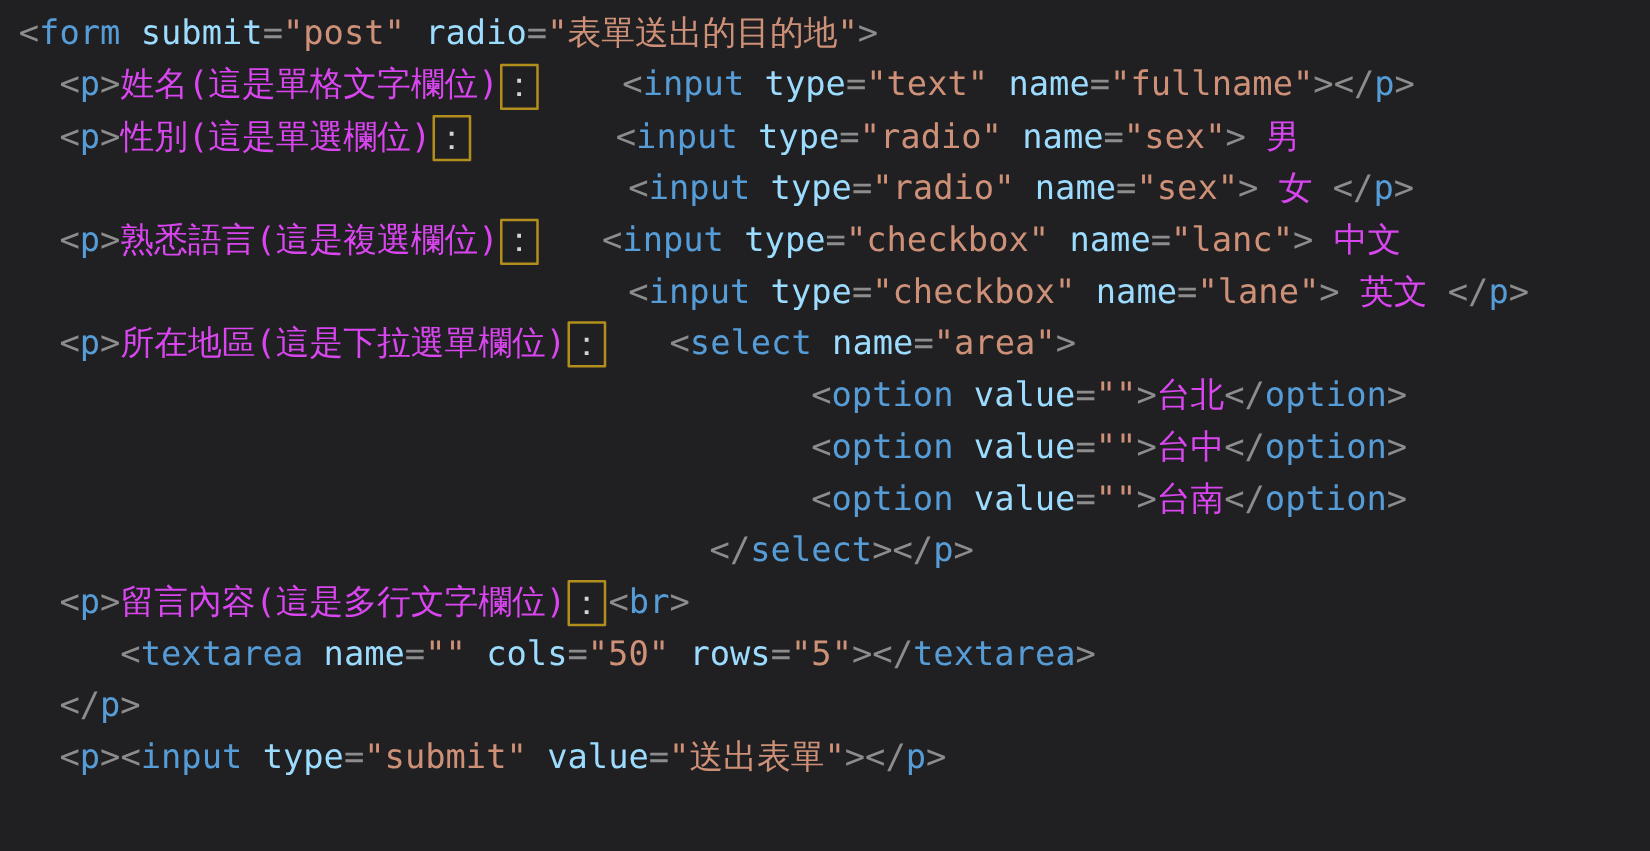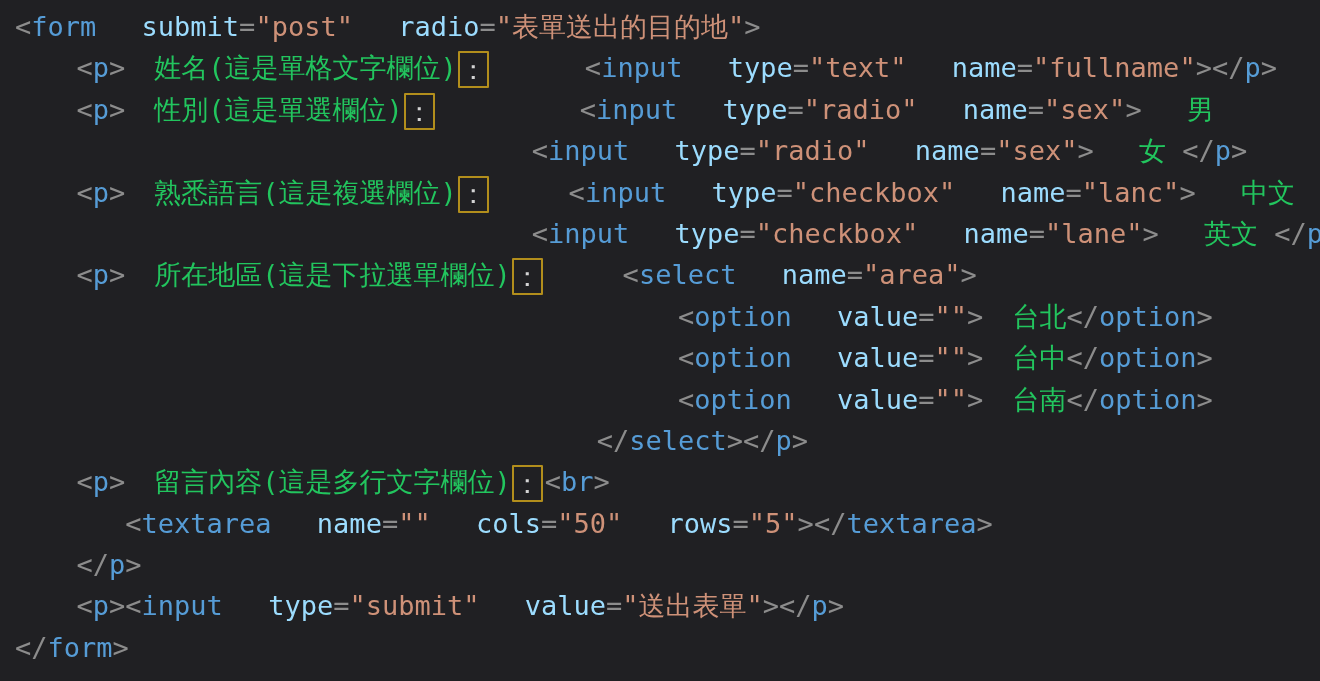--- a/index.html
+++ b/index.html
@@ -25,21 +25,21 @@
     position:absolute;
     top:0;bottom:0;
     width:1px;
     background:#3e3e41;
     z-index:0;
   }
   .t-p   {color:#8c8c8c;}
   .t-tag {color:#569cd6;}
   .t-attr{color:#9cdcfe;}
   .t-str {color:#ce9178;}
-  .t-txt {color:#22c55e;margin-left:29px;}
+  .t-txt {color:#d946ef;}
   .t-box{
     color:#d4d4d4;
     border:2px solid #b28e1c;
     display:inline-flex;
     align-items:center;
     justify-content:center;
     width:31px;height:37px;
     box-sizing:border-box;
     vertical-align:middle;
     margin:0 2px 0 1px;
@@ -59,15 +59,14 @@
       <div class="line"><span class="guide" style="left: 7px;"></span><span class="guide" style="left: 32.5px;"></span><span class="guide" style="left: 58px;"></span><span class="guide" style="left: 83.5px;"></span><span class="guide" style="left: 109px;"></span><span class="guide" style="left: 134.5px;"></span><span class="guide" style="left: 160px;"></span><span class="guide" style="left: 185.5px;"></span><span class="guide" style="left: 211px;"></span><span class="guide" style="left: 236.5px;"></span><span class="guide" style="left: 262px;"></span><span class="guide" style="left: 287.5px;"></span><span class="guide" style="left: 313px;"></span><span class="guide" style="left: 338.5px;"></span><span class="guide" style="left: 364px;"></span><span class="guide" style="left: 389.5px;"></span><span class="guide" style="left: 415px;"></span><span class="guide" style="left: 440.5px;"></span><span class="guide" style="left: 466px;"></span><span class="t-txt">                              </span><span class="t-p">&lt;</span><span class="t-tag">input</span><span class="t-txt"> </span><span class="t-attr">type</span><span class="t-p">=</span><span class="t-str">"checkbox"</span><span class="t-txt"> </span><span class="t-attr">name</span><span class="t-p">=</span><span class="t-str">"lane"</span><span class="t-p">&gt;</span><span class="t-txt"> 英文 </span><span class="t-p">&lt;/</span><span class="t-tag">p</span><span class="t-p">&gt;</span></div>
       <div class="line"><span class="guide" style="left: 7px;"></span><span class="t-txt">  </span><span class="t-p">&lt;</span><span class="t-tag">p</span><span class="t-p">&gt;</span><span class="t-txt">所在地區(這是下拉選單欄位)</span><span class="t-box">：</span><span class="t-txt">   </span><span class="t-p">&lt;</span><span class="t-tag">select</span><span class="t-txt"> </span><span class="t-attr">name</span><span class="t-p">=</span><span class="t-str">"area"</span><span class="t-p">&gt;</span></div>
       <div class="line"><span class="guide" style="left: 7px;"></span><span class="guide" style="left: 32.5px;"></span><span class="guide" style="left: 58px;"></span><span class="guide" style="left: 83.5px;"></span><span class="guide" style="left: 109px;"></span><span class="guide" style="left: 134.5px;"></span><span class="guide" style="left: 160px;"></span><span class="guide" style="left: 185.5px;"></span><span class="guide" style="left: 211px;"></span><span class="guide" style="left: 236.5px;"></span><span class="guide" style="left: 262px;"></span><span class="guide" style="left: 287.5px;"></span><span class="guide" style="left: 313px;"></span><span class="guide" style="left: 338.5px;"></span><span class="guide" style="left: 364px;"></span><span class="guide" style="left: 389.5px;"></span><span class="guide" style="left: 415px;"></span><span class="guide" style="left: 440.5px;"></span><span class="guide" style="left: 466px;"></span><span class="guide" style="left: 491.5px;"></span><span class="guide" style="left: 517px;"></span><span class="guide" style="left: 542.5px;"></span><span class="guide" style="left: 568px;"></span><span class="guide" style="left: 593.5px;"></span><span class="guide" style="left: 619px;"></span><span class="t-txt">                                       </span><span class="t-p">&lt;</span><span class="t-tag">option</span><span class="t-txt"> </span><span class="t-attr">value</span><span class="t-p">=</span><span class="t-str">""</span><span class="t-p">&gt;</span><span class="t-txt">台北</span><span class="t-p">&lt;/</span><span class="t-tag">option</span><span class="t-p">&gt;</span></div>
       <div class="line"><span class="guide" style="left: 7px;"></span><span class="guide" style="left: 32.5px;"></span><span class="guide" style="left: 58px;"></span><span class="guide" style="left: 83.5px;"></span><span class="guide" style="left: 109px;"></span><span class="guide" style="left: 134.5px;"></span><span class="guide" style="left: 160px;"></span><span class="guide" style="left: 185.5px;"></span><span class="guide" style="left: 211px;"></span><span class="guide" style="left: 236.5px;"></span><span class="guide" style="left: 262px;"></span><span class="guide" style="left: 287.5px;"></span><span class="guide" style="left: 313px;"></span><span class="guide" style="left: 338.5px;"></span><span class="guide" style="left: 364px;"></span><span class="guide" style="left: 389.5px;"></span><span class="guide" style="left: 415px;"></span><span class="guide" style="left: 440.5px;"></span><span class="guide" style="left: 466px;"></span><span class="guide" style="left: 491.5px;"></span><span class="guide" style="left: 517px;"></span><span class="guide" style="left: 542.5px;"></span><span class="guide" style="left: 568px;"></span><span class="guide" style="left: 593.5px;"></span><span class="guide" style="left: 619px;"></span><span class="t-txt">                                       </span><span class="t-p">&lt;</span><span class="t-tag">option</span><span class="t-txt"> </span><span class="t-attr">value</span><span class="t-p">=</span><span class="t-str">""</span><span class="t-p">&gt;</span><span class="t-txt">台中</span><span class="t-p">&lt;/</span><span class="t-tag">option</span><span class="t-p">&gt;</span></div>
       <div class="line"><span class="guide" style="left: 7px;"></span><span class="guide" style="left: 32.5px;"></span><span class="guide" style="left: 58px;"></span><span class="guide" style="left: 83.5px;"></span><span class="guide" style="left: 109px;"></span><span class="guide" style="left: 134.5px;"></span><span class="guide" style="left: 160px;"></span><span class="guide" style="left: 185.5px;"></span><span class="guide" style="left: 211px;"></span><span class="guide" style="left: 236.5px;"></span><span class="guide" style="left: 262px;"></span><span class="guide" style="left: 287.5px;"></span><span class="guide" style="left: 313px;"></span><span class="guide" style="left: 338.5px;"></span><span class="guide" style="left: 364px;"></span><span class="guide" style="left: 389.5px;"></span><span class="guide" style="left: 415px;"></span><span class="guide" style="left: 440.5px;"></span><span class="guide" style="left: 466px;"></span><span class="guide" style="left: 491.5px;"></span><span class="guide" style="left: 517px;"></span><span class="guide" style="left: 542.5px;"></span><span class="guide" style="left: 568px;"></span><span class="guide" style="left: 593.5px;"></span><span class="guide" style="left: 619px;"></span><span class="t-txt">                                       </span><span class="t-p">&lt;</span><span class="t-tag">option</span><span class="t-txt"> </span><span class="t-attr">value</span><span class="t-p">=</span><span class="t-str">""</span><span class="t-p">&gt;</span><span class="t-txt">台南</span><span class="t-p">&lt;/</span><span class="t-tag">option</span><span class="t-p">&gt;</span></div>
       <div class="line"><span class="guide" style="left: 7px;"></span><span class="guide" style="left: 32.5px;"></span><span class="guide" style="left: 58px;"></span><span class="guide" style="left: 83.5px;"></span><span class="guide" style="left: 109px;"></span><span class="guide" style="left: 134.5px;"></span><span class="guide" style="left: 160px;"></span><span class="guide" style="left: 185.5px;"></span><span class="guide" style="left: 211px;"></span><span class="guide" style="left: 236.5px;"></span><span class="guide" style="left: 262px;"></span><span class="guide" style="left: 287.5px;"></span><span class="guide" style="left: 313px;"></span><span class="guide" style="left: 338.5px;"></span><span class="guide" style="left: 364px;"></span><span class="guide" style="left: 389.5px;"></span><span class="guide" style="left: 415px;"></span><span class="guide" style="left: 440.5px;"></span><span class="guide" style="left: 466px;"></span><span class="guide" style="left: 491.5px;"></span><span class="guide" style="left: 517px;"></span><span class="guide" style="left: 542.5px;"></span><span class="t-txt">                                  </span><span class="t-p">&lt;/</span><span class="t-tag">select</span><span class="t-p">&gt;</span><span class="t-p">&lt;/</span><span class="t-tag">p</span><span class="t-p">&gt;</span></div>
       <div class="line"><span class="guide" style="left: 7px;"></span><span class="t-txt">  </span><span class="t-p">&lt;</span><span class="t-tag">p</span><span class="t-p">&gt;</span><span class="t-txt">留言內容(這是多行文字欄位)</span><span class="t-box">：</span><span class="t-p">&lt;</span><span class="t-tag">br</span><span class="t-p">&gt;</span></div>
       <div class="line"><span class="guide" style="left: 7px;"></span><span class="guide" style="left: 42px;"></span><span class="t-txt">     </span><span class="t-p">&lt;</span><span class="t-tag">textarea</span><span class="t-txt"> </span><span class="t-attr">name</span><span class="t-p">=</span><span class="t-str">""</span><span class="t-txt"> </span><span class="t-attr">cols</span><span class="t-p">=</span><span class="t-str">"50"</span><span class="t-txt"> </span><span class="t-attr">rows</span><span class="t-p">=</span><span class="t-str">"5"</span><span class="t-p">&gt;</span><span class="t-p">&lt;/</span><span class="t-tag">textarea</span><span class="t-p">&gt;</span></div>
       <div class="line"><span class="guide" style="left: 7px;"></span><span class="t-txt">  </span><span class="t-p">&lt;/</span><span class="t-tag">p</span><span class="t-p">&gt;</span></div>
       <div class="line"><span class="guide" style="left: 7px;"></span><span class="t-txt">  </span><span class="t-p">&lt;</span><span class="t-tag">p</span><span class="t-p">&gt;</span><span class="t-p">&lt;</span><span class="t-tag">input</span><span class="t-txt"> </span><span class="t-attr">type</span><span class="t-p">=</span><span class="t-str">"submit"</span><span class="t-txt"> </span><span class="t-attr">value</span><span class="t-p">=</span><span class="t-str">"送出表單"</span><span class="t-p">&gt;</span><span class="t-p">&lt;/</span><span class="t-tag">p</span><span class="t-p">&gt;</span></div>
-      <div class="line"><span class="t-p">&lt;/</span><span class="t-tag">form</span><span class="t-p">&gt;</span></div>
     </div>
 </div>
 
 </body></html>

